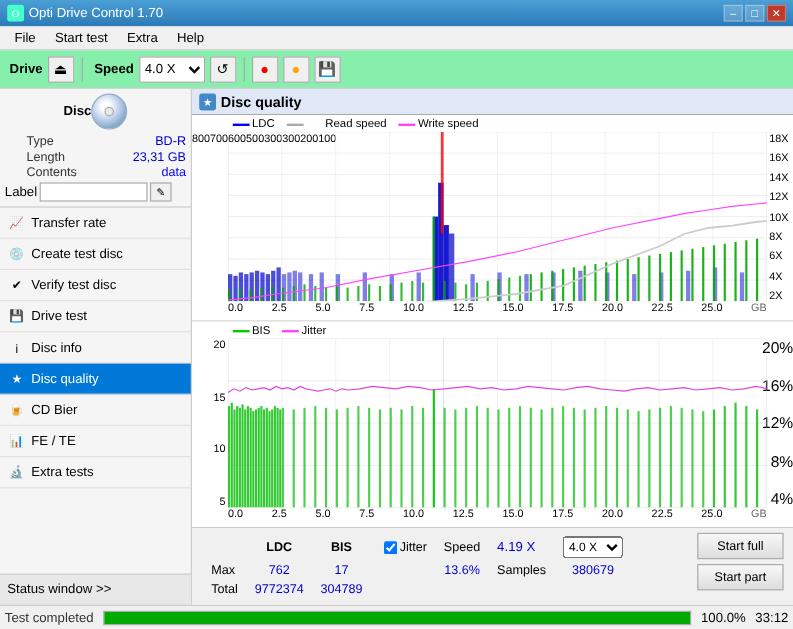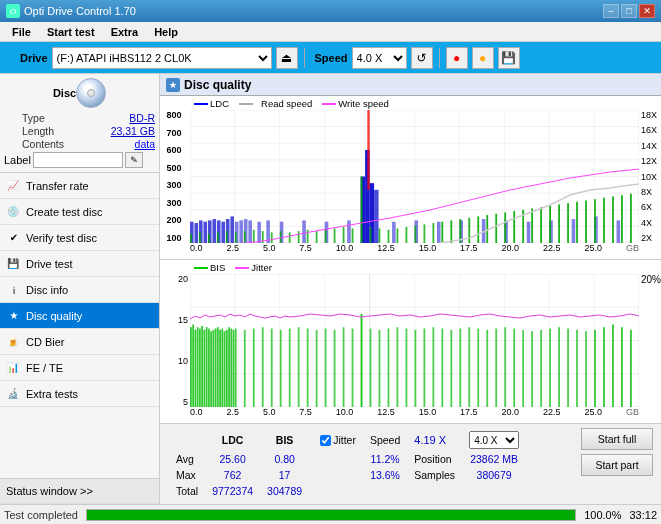--- a/index.html
+++ b/index.html
@@ -7,25 +7,25 @@
     
     
     .title-bar { background: linear-gradient(to bottom, #4a9fd4, #2b7ab8); color: white; height: 22px; display: flex; align-items: center; justify-content: space-between; padding: 0 6px; font-size: 11px; }
     .title-bar-left { display: flex; align-items: center; gap: 4px; }
     .title-icon { width: 14px; height: 14px; background: #4fc; border-radius: 2px; display: flex; align-items: center; justify-content: center; font-size: 8px; }
     .title-controls { display: flex; gap: 2px; }
     .title-btn { width: 16px; height: 14px; background: rgba(255,255,255,0.2); border: 1px solid rgba(255,255,255,0.3); color: white; font-size: 9px; cursor: pointer; display: flex; align-items: center; justify-content: center; }
     .title-btn.close { background: #c0392b; }
     
     
-    .menu-bar { background: #f0f0f0; height: 20px; display: flex; align-items: center; padding: 0 4px; border-bottom: 1px solid #ccc; font-weight: bold; }
+    .menu-bar { background: #f0f0f0; height: 20px; display: flex; align-items: center; padding: 0 4px; border-bottom: 1px solid #ccc; }
     .menu-item { padding: 2px 8px; font-size: 11px; cursor: pointer; }
     
     
-    .toolbar { background: #0ea5e9; height: 32px; display: flex; align-items: center; padding: 2px 20px; border-bottom: 1px solid #ccc; gap: 4px; }
+    .toolbar { background: #86efac; height: 32px; display: flex; align-items: center; padding: 2px 8px; border-bottom: 1px solid #ccc; gap: 4px; }
     .toolbar-label { font-size: 11px; font-weight: bold; }
     .drive-select { height: 22px; min-width: 220px; font-size: 11px; border: 1px solid #aaa; background: white; }
     .toolbar-btn { height: 22px; width: 22px; background: #f0f0f0; border: 1px solid #aaa; cursor: pointer; display: flex; align-items: center; justify-content: center; font-size: 12px; }
     .speed-label { font-size: 11px; font-weight: bold; margin-left: 4px; }
     .speed-select { height: 22px; width: 55px; font-size: 11px; border: 1px solid #aaa; background: white; }
     .toolbar-sep { width: 1px; height: 20px; background: #aaa; margin: 0 2px; }
     
     
     .main { display: flex; height: calc(524px - 22px - 20px - 32px - 20px); }
     
@@ -33,21 +33,21 @@
     .sidebar { width: 160px; background: #f5f5f5; border-right: 1px solid #ccc; display: flex; flex-direction: column; flex-shrink: 0; }
     
     
     .disc-section { padding: 4px; border-bottom: 1px solid #ccc; }
     .disc-header { display: flex; align-items: center; justify-content: center; margin-bottom: 4px; }
     .disc-header-title { font-weight: bold; font-size: 11px; }
     .disc-icon { width: 30px; height: 30px; background: radial-gradient(circle at 40% 35%, #fff 15%, #c8d8f0 40%, #8aabcc 70%, #6699bb 100%); border-radius: 50%; border: 1px solid #99aacc; display: flex; align-items: center; justify-content: center; }
     .disc-icon-inner { width: 8px; height: 8px; background: #e8e8e8; border-radius: 50%; border: 1px solid #aaa; }
     .disc-info-row { display: flex; justify-content: space-between; margin-bottom: 1px; font-size: 10.5px; margin-left: 18px; }
     .disc-info-label { color: #333; }
-    .disc-info-value { color: #0000cc; font-weight: normal; text-decoration: underline; }
+    .disc-info-value { color: #0000cc; font-weight: normal; }
     .disc-info-value.blue { color: #0000ff; }
     .label-row { display: flex; align-items: center; gap: 2px; margin-top: 2px; }
     .label-input { height: 16px; border: 1px solid #aaa; font-size: 10px; width: 90px; }
     .label-btn { width: 18px; height: 16px; background: #f0f0f0; border: 1px solid #aaa; cursor: pointer; font-size: 9px; }
     
     
     .nav-item { display: flex; align-items: center; height: 26px; padding: 0 6px; cursor: pointer; font-size: 11px; border-bottom: 1px solid #e0e0e0; gap: 4px; }
     .nav-item.active { background: #0078d7; color: white; }
     .nav-icon { width: 16px; height: 16px; display: flex; align-items: center; justify-content: center; font-size: 10px; flex-shrink: 0; }
     
@@ -98,23 +98,20 @@
 
 <div class="menu-bar">
   <span class="menu-item">File</span>
   <span class="menu-item">Start test</span>
   <span class="menu-item">Extra</span>
   <span class="menu-item">Help</span>
 </div>
 
 <div class="toolbar">
   <span class="toolbar-label">Drive</span>
-  <select class="drive-select">
-    <option>(F:)  ATAPI iHBS112  2 CL0K</option>
-  </select>
   <button class="toolbar-btn">⏏</button>
   <div class="toolbar-sep"></div>
   <span class="speed-label">Speed</span>
   <select class="speed-select">
     <option>4.0 X</option>
   </select>
   <button class="toolbar-btn">↺</button>
   <div class="toolbar-sep"></div>
   <button class="toolbar-btn" style="color:red;">●</button>
   <button class="toolbar-btn" style="color:orange;">●</button>
@@ -204,31 +201,31 @@
 
     <div class="charts-area">
 
       <div class="chart-container" style="height: 185px; position:relative; background:white;">
 
         <div style="position:absolute; top:2px; left:34px; display:flex; gap:10px; font-size:9.5px; z-index:10;">
           <div style="display:flex;align-items:center;gap:2px;">
             <div style="width:14px;height:2px;background:#0000ff;"></div>
             <span>LDC</span>
           </div>
-          <div style="display:flex;align-items:center;gap:8px;justify-content:center;">
+          <div style="display:flex;align-items:center;gap:18px;justify-content:center;">
             <div style="width:14px;height:2px;background:#aaaaaa;"></div>
             <span>Read speed</span>
           </div>
           <div style="display:flex;align-items:center;gap:2px;">
             <div style="width:14px;height:2px;background:#ff44ff;"></div>
             <span>Write speed</span>
           </div>
         </div>
 
-        <div style="position:absolute;top:14px;left:0;bottom:16px;width:30px;display:flex;flex-direction:column;justify-content:space-between;align-items:center;padding-right:2px;font-size:9px;font-weight:bold;">
+        <div style="position:absolute;top:14px;left:0;bottom:16px;width:30px;display:flex;flex-direction:row;justify-content:space-between;align-items:flex-start;padding-right:2px;font-size:9px;">
           <span>800</span>
           <span>700</span>
           <span>600</span>
           <span>500</span>
           <span>300</span>
           <span>300</span>
           <span>200</span>
           <span>100</span>
         </div>
 
@@ -393,21 +390,21 @@
           </div>
         </div>
 
         <div style="position:absolute;top:14px;left:0;bottom:16px;width:30px;display:flex;flex-direction:column;justify-content:space-between;align-items:flex-end;padding-right:2px;font-size:9px;">
           <span>20</span>
           <span>15</span>
           <span>10</span>
           <span>5</span>
         </div>
 
-        <div style="position:absolute;top:14px;right:0;bottom:16px;width:22px;display:flex;flex-direction:row;justify-content:space-between;align-items:flex-start;padding-left:2px;font-size:10px;">
+        <div style="position:absolute;top:14px;right:0;bottom:16px;width:22px;display:flex;flex-direction:column;justify-content:space-between;align-items:flex-end;padding-left:2px;font-size:13px;">
           <span>20%</span>
           <span>16%</span>
           <span>12%</span>
           <span>8%</span>
           <span>4%</span>
         </div>
 
         <svg style="position:absolute;top:14px;left:30px;right:22px;bottom:16px;width:calc(100% - 52px);height:calc(100% - 30px);">
 
           <line x1="0" y1="0" x2="100%" y2="0" stroke="#ccc" stroke-width="0.5"></line>
@@ -531,29 +528,20 @@
           <td>
             <span style="color:#0000cc;font-size:11px;">4.19 X</span>
           </td>
           <td>
             <select style="height:18px;font-size:10px;width:50px;">
               <option>4.0 X</option>
             </select>
           </td>
         </tr>
         <tr>
-          <td style="font-size:10.5px;">Avg</td>
-          <td class="stats-value">25.60</td>
-          <td class="stats-value">0.80</td>
-          <td></td>
-          <td class="stats-value" style="color:#0000cc;">11.2%</td>
-          <td style="font-size:10.5px;">Position</td>
-          <td class="stats-value">23862 MB</td>
-        </tr>
-        <tr>
           <td style="font-size:10.5px;">Max</td>
           <td class="stats-value">762</td>
           <td class="stats-value">17</td>
           <td></td>
           <td class="stats-value" style="color:#0000cc;">13.6%</td>
           <td style="font-size:10.5px;margin-left:22px;">Samples</td>
           <td class="stats-value">380679</td>
         </tr>
         <tr>
           <td style="font-size:10.5px;">Total</td>

